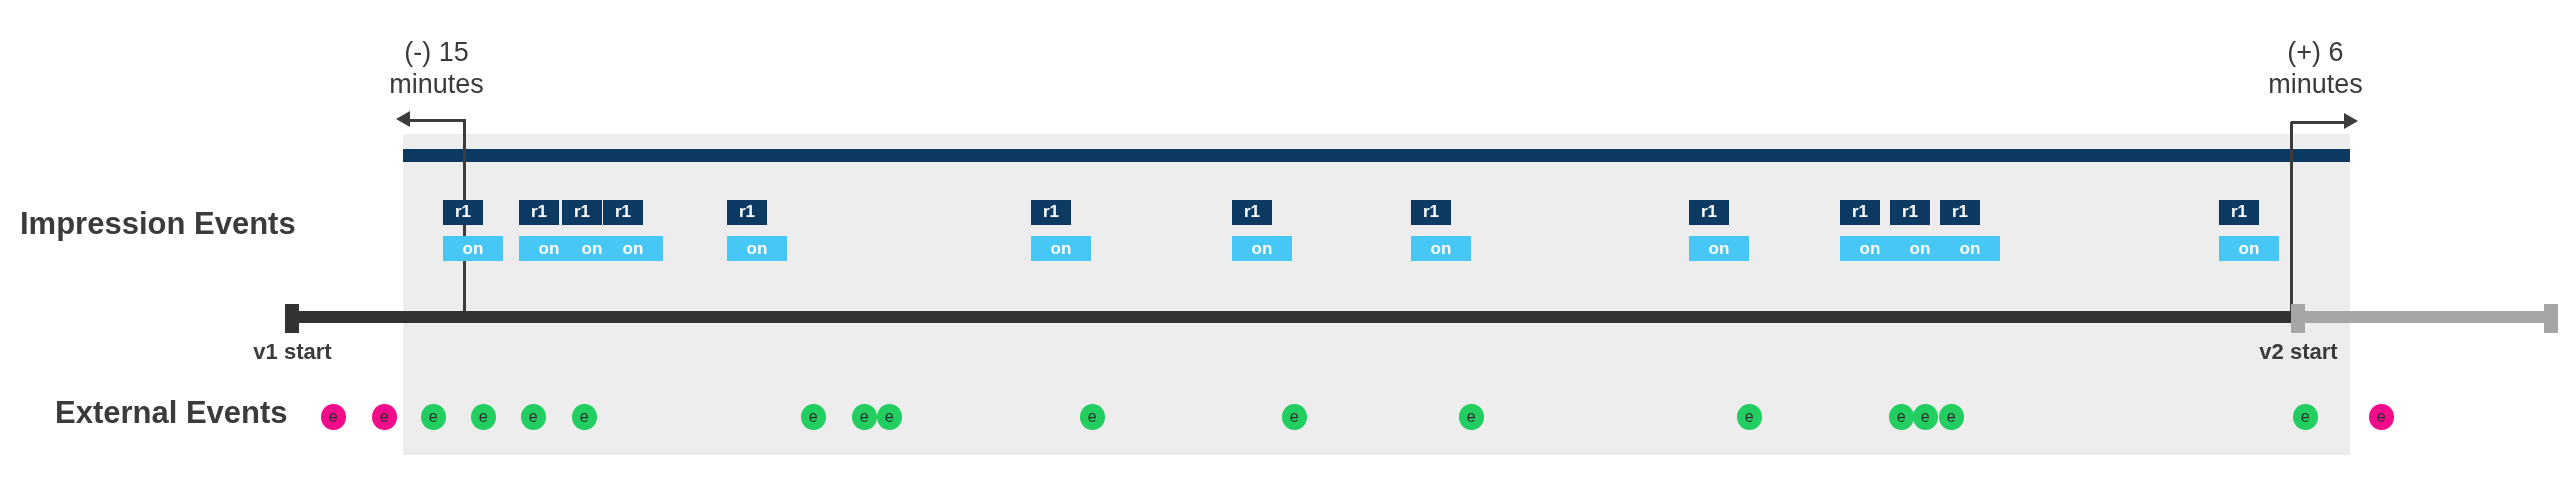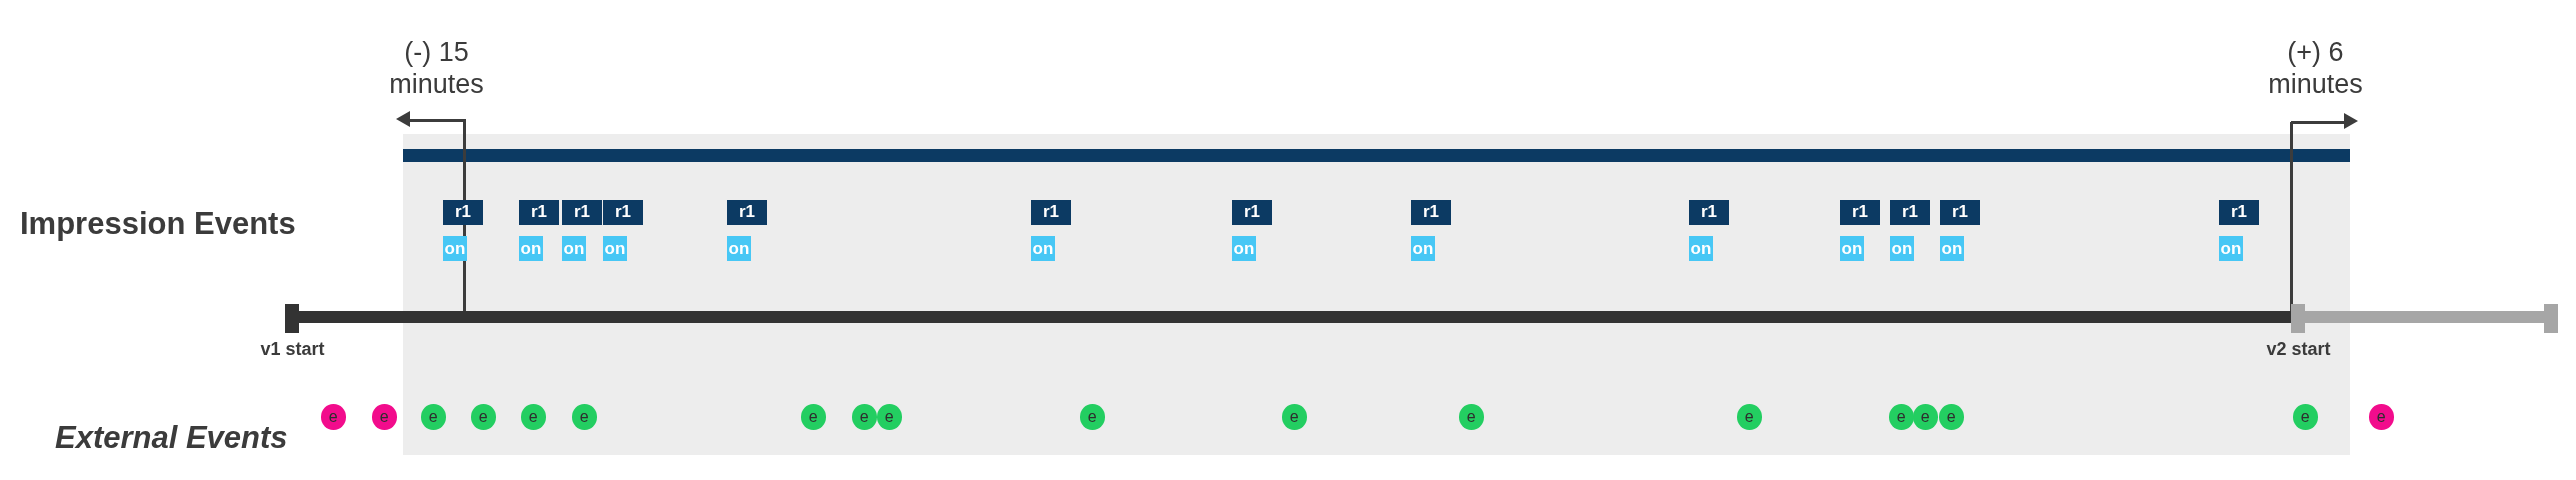--- a/index.html
+++ b/index.html
@@ -13,51 +13,51 @@
   }
   .navy-bar{
     position:absolute;left:403px;top:149px;width:1947px;height:13.2px;
     background:var(--navy,#0c3a63);z-index:2;
   }
   .row-label{
     position:absolute;color:var(--charcoal,#3b3b3b);font-size:31px;font-weight:700;
     white-space:nowrap;z-index:6;
   }
   #impression-label{left:20px;top:206px;}
-  #external-label{left:55px;top:420px;font-style:italic;}
+  #external-label{left:55px;top:395px;}
   .annotation-text{
     position:absolute;width:123px;text-align:center;color:var(--charcoal,#3b3b3b);
     font-size:27px;font-weight:400;line-height:32px;top:36px;z-index:6;white-space:nowrap;
   }
   #minus-annotation{left:375px;}
   #plus-annotation{left:2254px;}
   .vline{position:absolute;width:2.8px;background:var(--line,#3c3c3c);z-index:3;}
   .hline{position:absolute;height:2.8px;background:var(--line,#3c3c3c);z-index:3;}
   .arrowhead{position:absolute;width:0;height:0;border-top:8.5px solid transparent;border-bottom:8.5px solid transparent;z-index:3;}
   .arrowhead.left{border-right:14px solid var(--line,#3c3c3c);}
   .arrowhead.right{border-left:14px solid var(--line,#3c3c3c);}
   .timeline-dark{position:absolute;left:285px;top:311px;width:2006px;height:12.3px;background:var(--timeline-dark,#333333);z-index:4;}
   .timeline-gray{position:absolute;left:2291px;top:311px;width:267px;height:12.3px;background:var(--timeline-gray,#a6a6a6);z-index:4;}
   .cap{position:absolute;width:14px;height:29px;top:304px;z-index:4;}
   .cap.dark{left:285px;background:var(--timeline-dark,#333333);}
   .cap.gray-left{left:2291px;background:var(--timeline-gray,#a6a6a6);}
   .cap.gray-right{left:2544px;background:var(--timeline-gray,#a6a6a6);}
   .tl-label{
     position:absolute;top:339px;width:113px;text-align:center;
-    color:var(--charcoal,#3b3b3b);font-size:18px;font-weight:700;z-index:6;white-space:nowrap;
+    color:var(--charcoal,#3b3b3b);font-size:22px;font-weight:700;z-index:6;white-space:nowrap;
   }
   #v1-label{left:236px;}
   #v2-label{left:2242px;}
   .event{position:absolute;top:200px;width:40px;z-index:5;}
   .r1-box{
     width:40px;height:24.5px;background:var(--navy,#0c3a63);color:#ffffff;
     font-size:17px;font-weight:700;text-align:center;line-height:24.5px;
   }
   .on-box{
-    margin-top:11.3px;width:24px;height:25.5px;background:var(--lightblue,#47c7f5);color:#ffffff;
+    margin-top:11.3px;width:60px;height:25.5px;background:var(--lightblue,#47c7f5);color:#ffffff;
     font-size:17px;font-weight:700;text-align:center;line-height:25.5px;
   }
   .dot{
     position:absolute;top:404px;width:24.5px;height:25.5px;border-radius:50%;
     color:#2e2e2e;font-size:16px;font-weight:400;text-align:center;line-height:25.5px;z-index:5;
   }
   .dot.green{background:var(--green,#23ce61);}
   .dot.magenta{background:var(--magenta,#f20c8c);}
 </style>
 </head>

